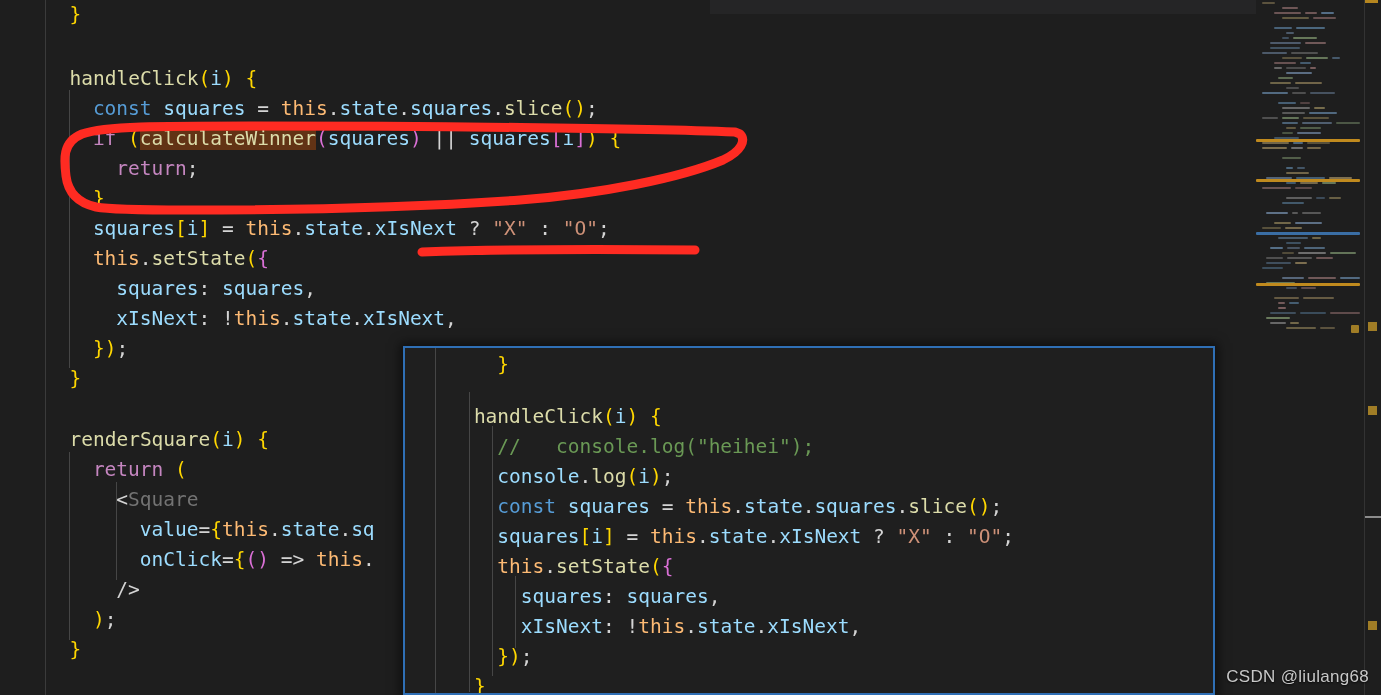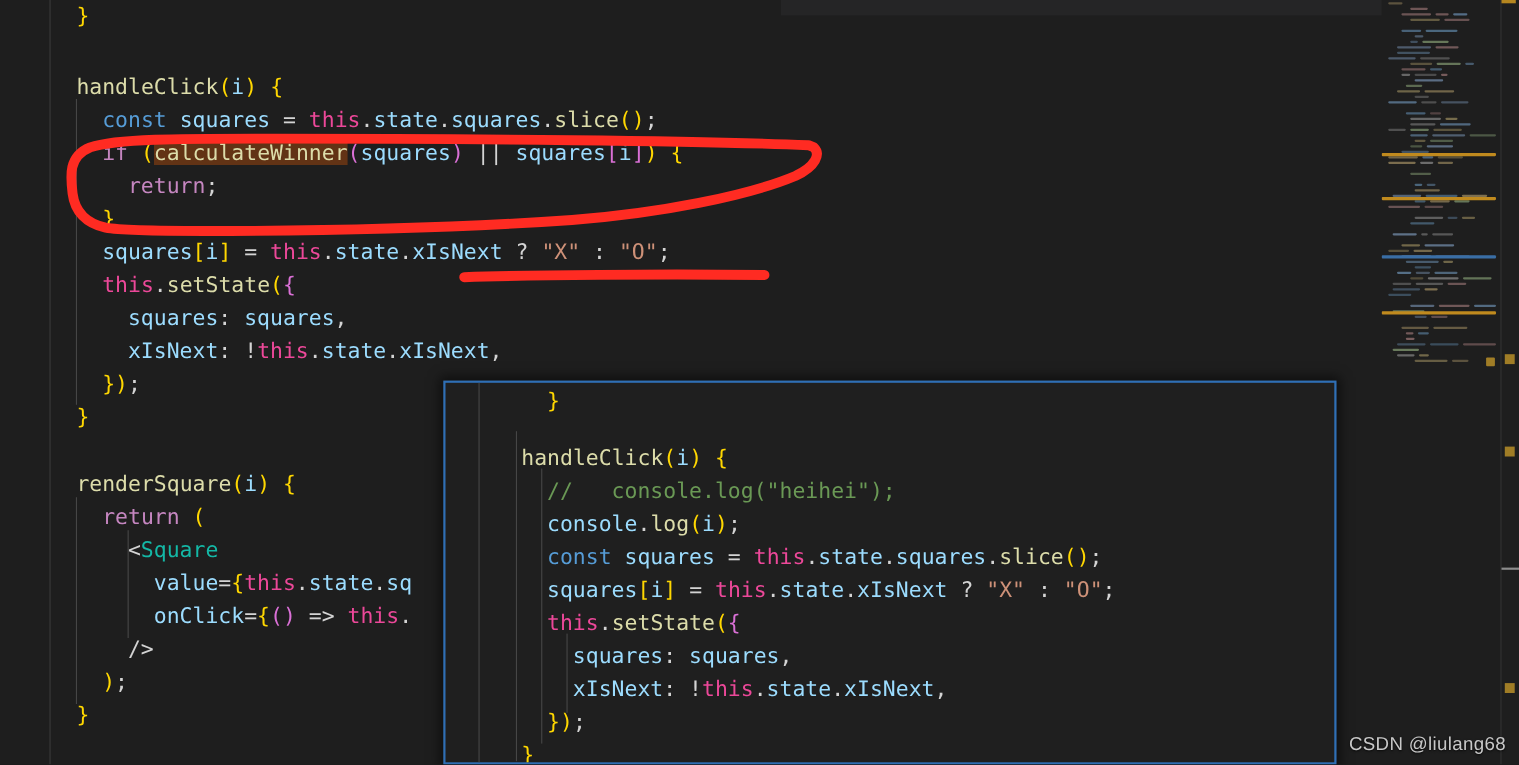--- a/index.html
+++ b/index.html
@@ -26,25 +26,25 @@
     position:absolute; left:46px; top:0; width:1210px; height:695px;
     font-size:19.5px; line-height:30px; white-space:pre;
   }
   .line{ position:absolute; left:46px; height:30px; display:block; }
 
   .ind{ position:absolute; width:1px; background:#464646; }
   .t-fn      { color:#dcdcaa; }
   .t-kw      { color:#569cd6; }
   .t-ctl     { color:#c586c0; }
   .t-var     { color:#9cdcfe; }
-  .t-this    { color:#ec4899; }
+  .t-this    { color:#fdba74; }
   .t-str     { color:#ce9178; }
   .t-cmt     { color:#6a9955; }
   .t-punct   { color:#d4d4d4; }
-  .t-tag     { color:#14b8a6; }
+  .t-tag     { color:#737373; }
   .t-brkt1   { color:#ffd700; }
   .t-brkt2   { color:#da70d6; }
   .hl-word   { background:#623315; color:#dcdcaa; }
 
   
   #inset-panel{
     position:absolute; left:403px; top:346px; width:812px; height:349px;
     background:#1f1f1f; border:2px solid #2f6fb5;
     box-shadow:0 0 10px 3px rgba(0,0,0,.55);
     overflow:hidden;

